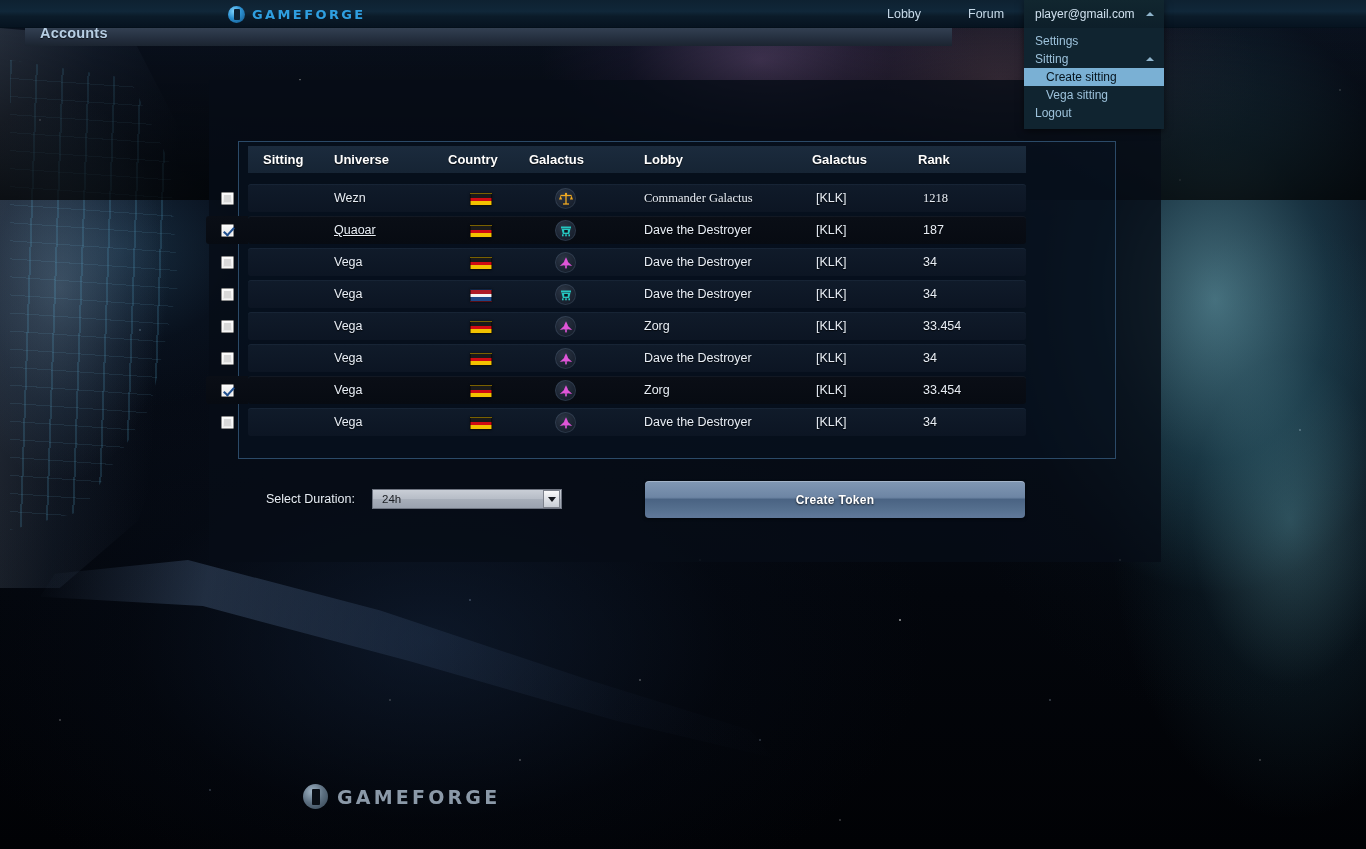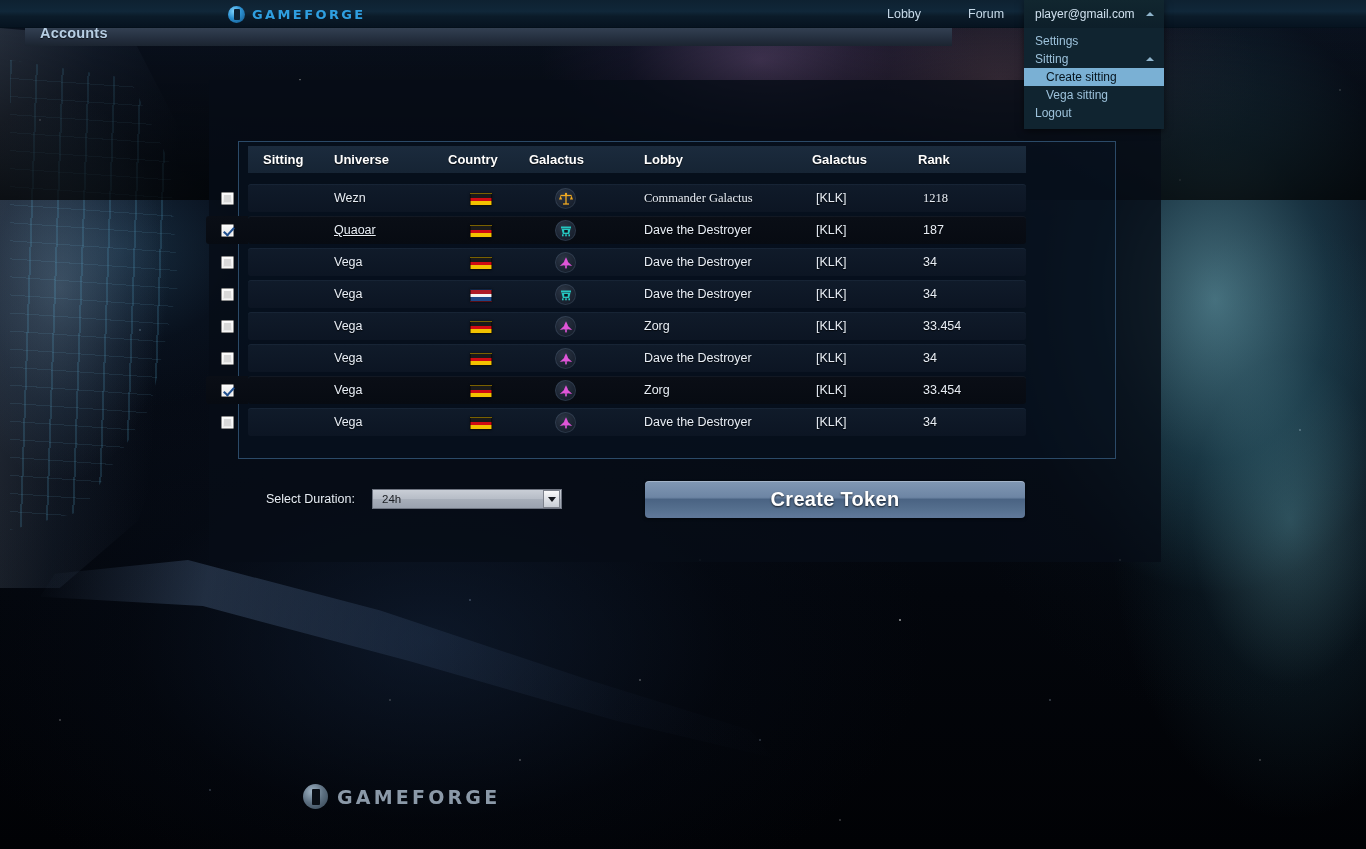--- a/index.html
+++ b/index.html
@@ -290,21 +290,21 @@
   #create-token {
     position: absolute; left: 645px; top: 481px; width: 380px; height: 37px;
     z-index: 26;
     border-radius: 4px;
     background: linear-gradient(180deg, #8198b4 0%, #6d85a4 44%, #4a6383 50%, #56708f 78%, #61799a 100%);
     box-shadow: inset 0 1px 0 rgba(255,255,255,.28), 0 1px 3px rgba(0,0,0,.55);
     display: flex; align-items: center; justify-content: center;
     cursor: pointer;
   }
   #create-token-label {
-    color: #ffffff; font-size: 20px; font-weight: bold;
+    color: #ffffff; font-size: 12px; font-weight: bold;
     text-shadow: 0 1px 2px rgba(0,0,0,.75);
     letter-spacing: .3px;
   }
 
   
   #footer { position: absolute; left: 0; top: 740px; width: 1366px; height: 109px; z-index: 30; }
 
   #footer-brand {
     position: absolute; left: 303px; top: 44px;
     display: flex; align-items: center; gap: 9px;

